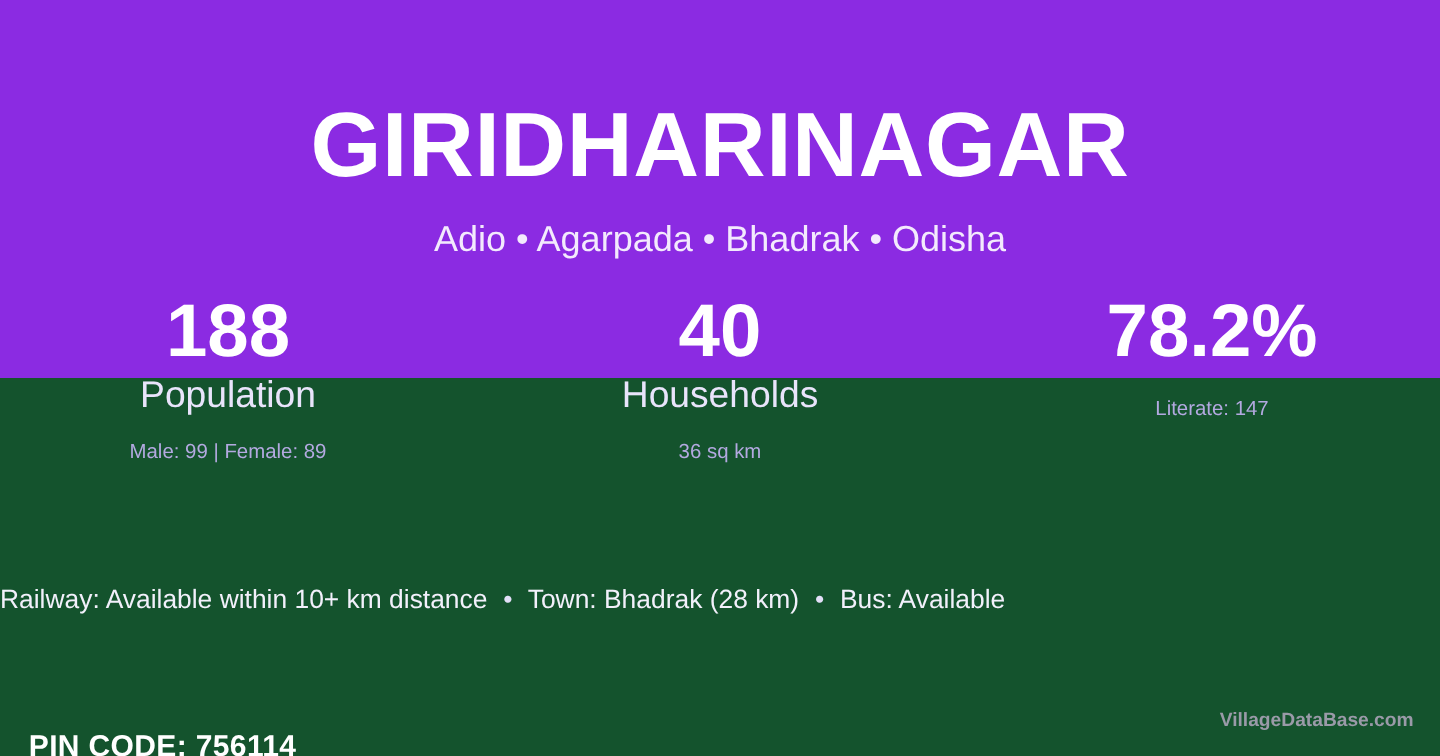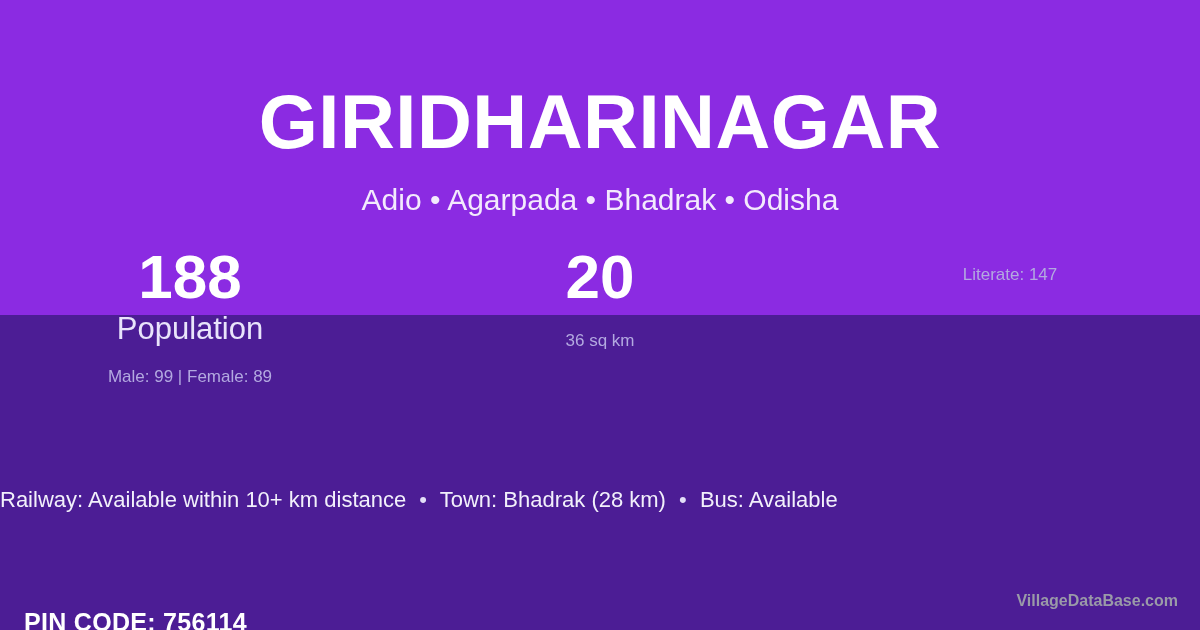--- a/index.html
+++ b/index.html
@@ -11,21 +11,21 @@
     height: 630px;
     overflow: hidden;
     font-family: "Liberation Sans", sans-serif;
     background: #1905b0;
   }
 
   #card {
     position: relative;
     width: 1200px;
     height: 630px;
-    background: #4c1d95;
+    background: #14532d;
   }
 
   
   #hero-band {
     position: absolute;
     left: 0;
     top: 0;
     width: 1200px;
     height: 315px;
     background: #8b2be2;
@@ -150,25 +150,27 @@
 
   <div id="stats-row">
 
     <div class="stat-cell">
       <div class="stat-value">188</div>
       <div class="stat-label">Population</div>
       <div class="stat-sub">Male: 99 | Female: 89</div>
     </div>
 
     <div class="stat-cell">
-      <div class="stat-value">20</div>
+      <div class="stat-value">40</div>
+      <div class="stat-label">Households</div>
       <div class="stat-sub">36 sq km</div>
     </div>
 
     <div class="stat-cell">
+      <div class="stat-value">78.2%</div>
       <div class="stat-sub">Literate: 147</div>
     </div>
 
   </div>
 
   <div id="amenities-line">
     <span>Railway: Available within 10+ km distance</span>
     <span class="amenity-sep">•</span>
     <span>Town: Bhadrak (28 km)</span>
     <span class="amenity-sep">•</span>

